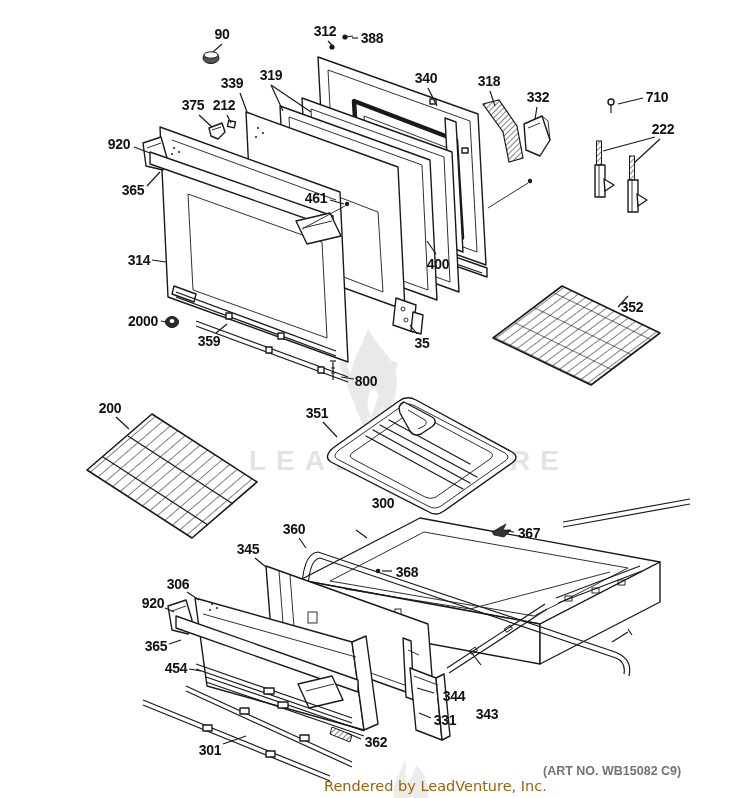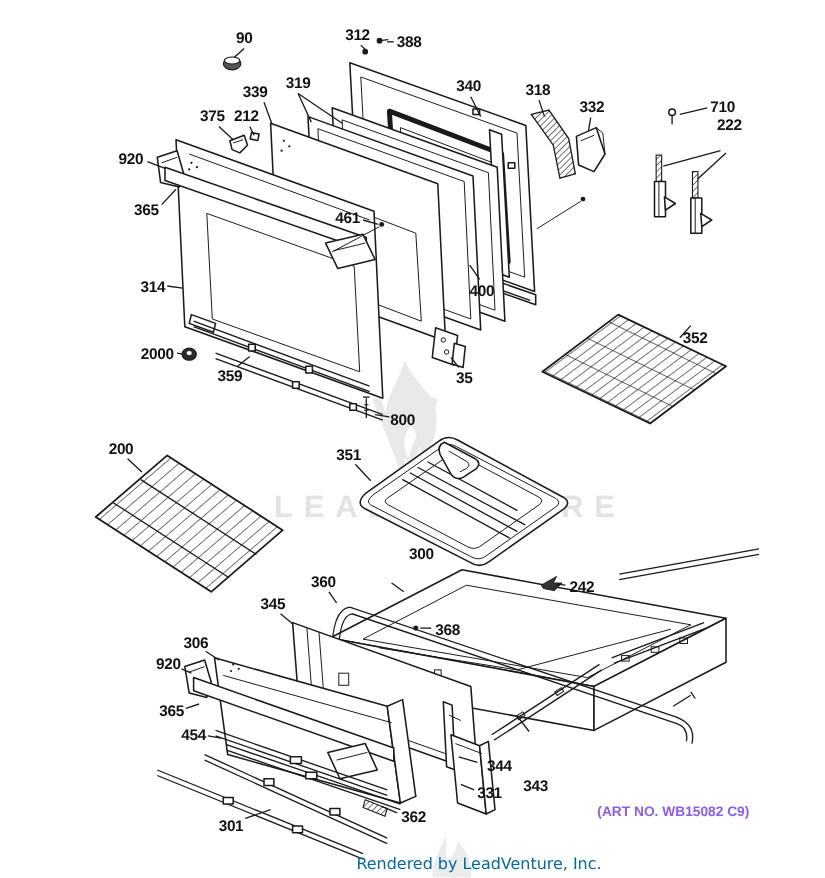--- a/index.html
+++ b/index.html
@@ -2,22 +2,22 @@
 <html><head>
 <meta charset="utf-8">
 <style>
   html,body{margin:0;padding:0;background:#fff;}
   .stage{position:relative;width:750px;height:798px;background:#fff;overflow:hidden;
          font-family:"Liberation Sans",sans-serif;}
   .stage svg{position:absolute;left:0;top:0;}
   .part-label{position:absolute;transform:translate(-50%,-50%);font-weight:bold;
               font-size:14px;letter-spacing:-0.3px;color:#111;white-space:nowrap;
               font-family:"Liberation Sans",sans-serif;}
-  .footer-art{position:absolute;left:543px;top:731px;font-weight:bold;font-size:12.5px;color:#8b5cf6;}
-  .footer-rendered{position:absolute;left:324px;top:778px;font-size:14.5px;color:#0369a1;
+  .footer-art{position:absolute;left:543px;top:764px;font-weight:bold;font-size:12.5px;color:#737373;}
+  .footer-rendered{position:absolute;left:324px;top:778px;font-size:14.5px;color:#a16207;
                    font-family:"DejaVu Sans",sans-serif;}
   .wm-text{font-weight:bold;font-size:28px;letter-spacing:10px;fill:#e3e3e3;
            font-family:"Liberation Sans",sans-serif;}
   .ln{stroke:#1a1a1a;stroke-width:1.2;fill:none;}
   .pnl{stroke:#1a1a1a;stroke-width:1.4;fill:#fff;stroke-linejoin:round;}
   .thin{stroke:#1a1a1a;stroke-width:0.9;fill:none;}
   .leader{stroke:#1a1a1a;stroke-width:1.2;}
 </style>
 </head>
 <body>
@@ -360,37 +360,37 @@
 <div id="labels-layer">
       <div class="part-label" style="left: 222px; top: 34px; text-align: right;">90</div>
       <div class="part-label" style="left: 325px; top: 31px;">312</div>
       <div class="part-label" style="left: 372px; top: 38px;">388</div>
       <div class="part-label" style="left: 232px; top: 83px;">339</div>
       <div class="part-label" style="left: 271px; top: 75px; text-align: center;">319</div>
       <div class="part-label" style="left: 426px; top: 78px;">340</div>
       <div class="part-label" style="left: 489px; top: 81px;">318</div>
       <div class="part-label" style="left: 538px; top: 97px;">332</div>
       <div class="part-label" style="left: 657px; top: 97px;">710</div>
-      <div class="part-label" style="left: 663px; top: 113px;">222</div>
+      <div class="part-label" style="left: 663px; top: 129px;">222</div>
       <div class="part-label" style="left: 193px; top: 105px;">375</div>
       <div class="part-label" style="left: 224px; top: 105px;">212</div>
       <div class="part-label" style="left: 119px; top: 144px;">920</div>
       <div class="part-label" style="left: 133px; top: 190px;">365</div>
       <div class="part-label" style="left: 316px; top: 198px;">461</div>
       <div class="part-label" style="left: 139px; top: 260px;">314</div>
       <div class="part-label" style="left: 143px; top: 321px;">2000</div>
       <div class="part-label" style="left: 209px; top: 341px;">359</div>
       <div class="part-label" style="left: 438px; top: 264px;">400</div>
       <div class="part-label" style="left: 422px; top: 343px;">35</div>
       <div class="part-label" style="left: 366px; top: 381px;">800</div>
       <div class="part-label" style="left: 632px; top: 287px; margin-top: 20px;">352</div>
       <div class="part-label" style="left: 110px; top: 408px; text-align: right;">200</div>
       <div class="part-label" style="left: 317px; top: 413px;">351</div>
       <div class="part-label" style="left: 347px; top: 503px; margin-left: 36px;">300</div>
-      <div class="part-label" style="left: 529px; top: 533px;">242</div>
+      <div class="part-label" style="left: 529px; top: 533px;">367</div>
       <div class="part-label" style="left: 407px; top: 572px;">368</div>
       <div class="part-label" style="left: 294px; top: 529px; text-align: right;">360</div>
       <div class="part-label" style="left: 248px; top: 549px;">345</div>
       <div class="part-label" style="left: 178px; top: 584px;">306</div>
       <div class="part-label" style="left: 153px; top: 603px;">920</div>
       <div class="part-label" style="left: 156px; top: 646px;">365</div>
       <div class="part-label" style="left: 176px; top: 668px;">454</div>
       <div class="part-label" style="left: 210px; top: 750px;">301</div>
       <div class="part-label" style="left: 376px; top: 742px;">362</div>
       <div class="part-label" style="left: 448px; top: 696px; padding-left: 12px;">344</div>

